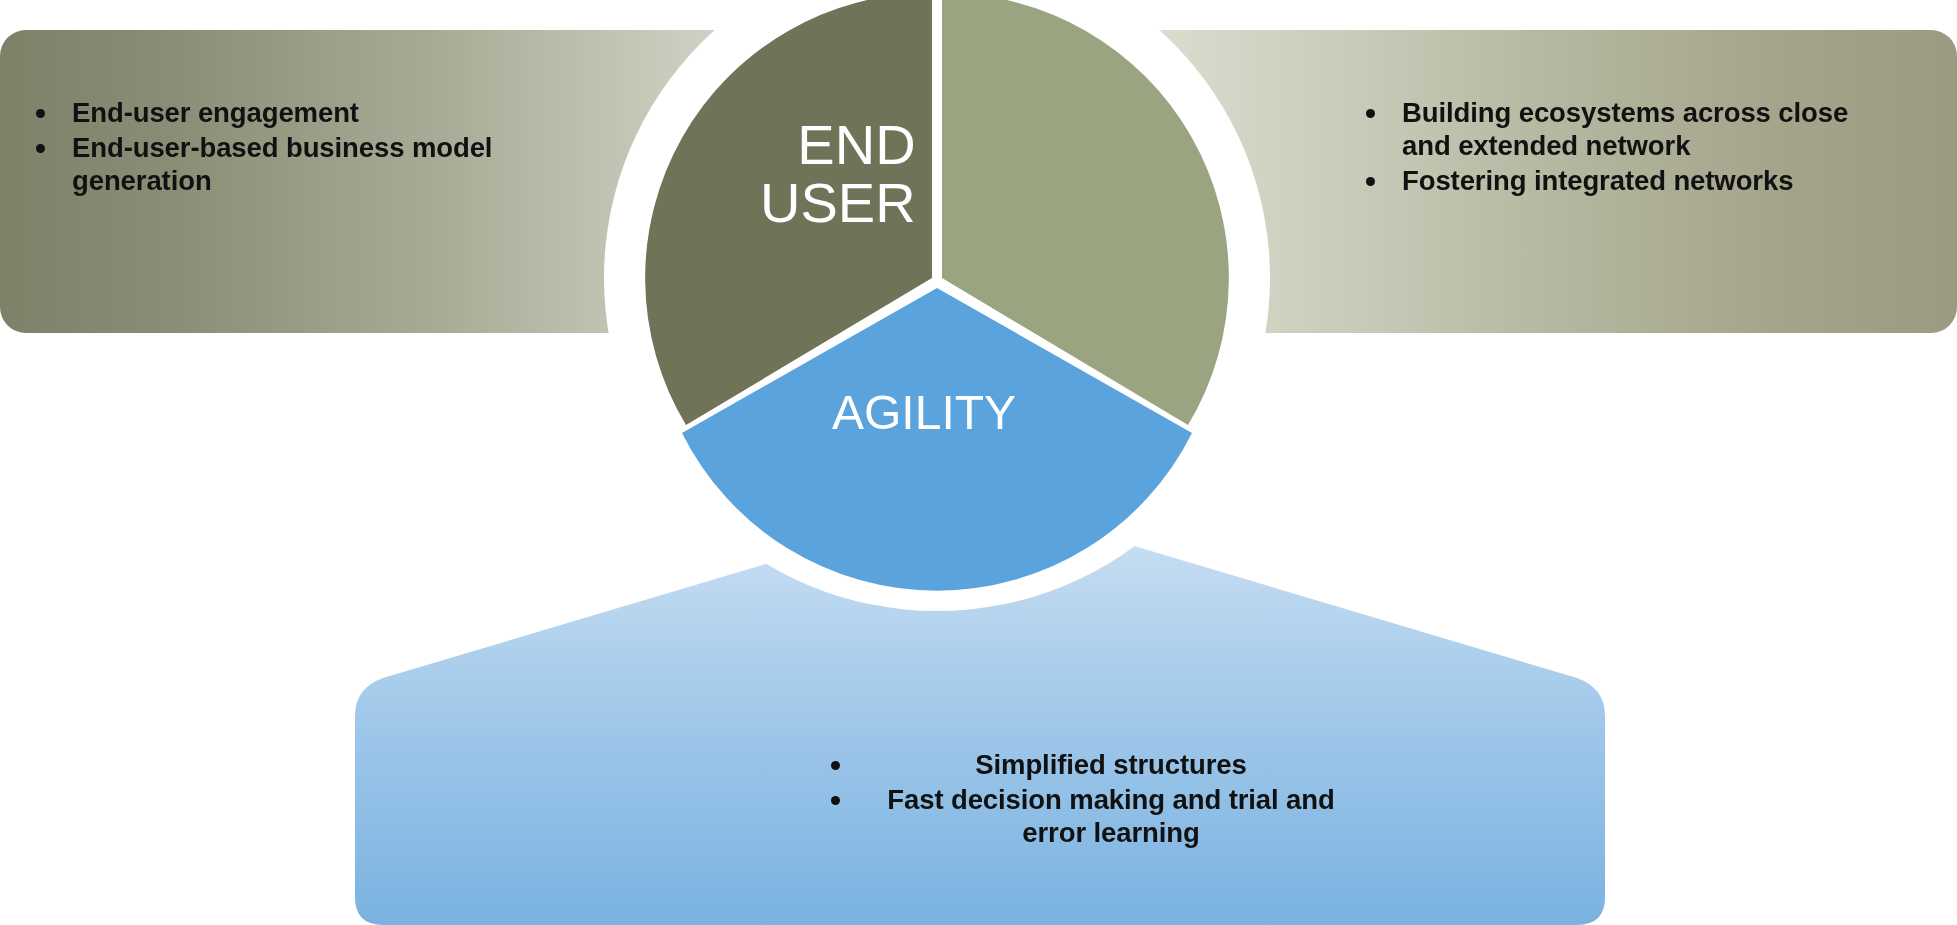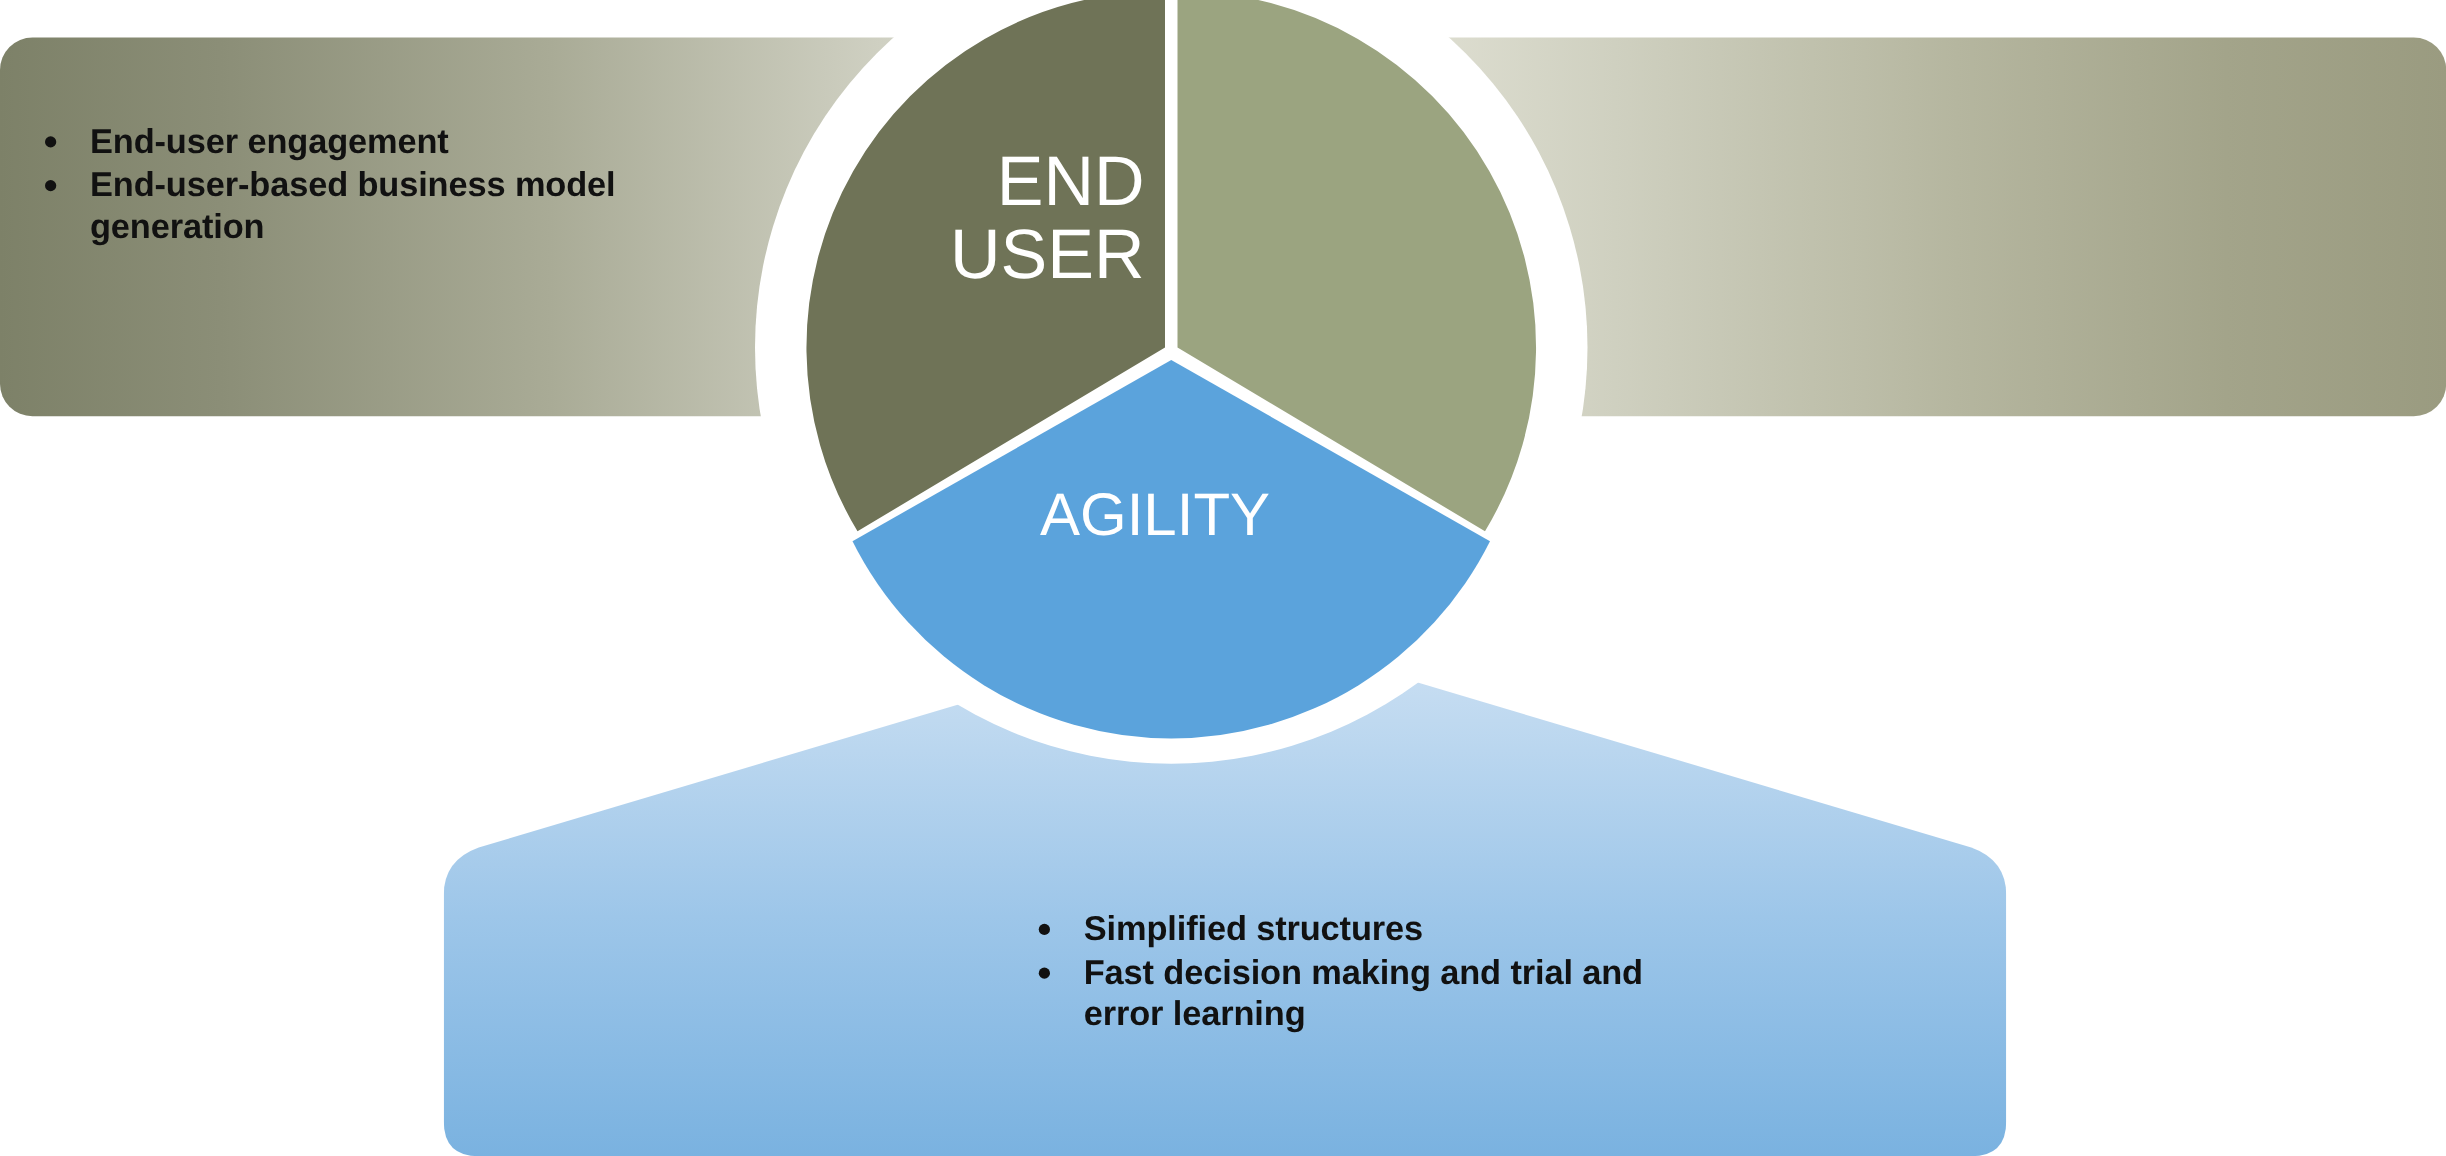--- a/index.html
+++ b/index.html
@@ -69,22 +69,23 @@
     top: 96px;
     width: 520px;
   }
   .bullets-right {
     left: 1330px;
     top: 96px;
     width: 560px;
   }
   .bullets-bottom {
     left: 795px;
-    top: 726px;
+    top: 748px;
     width: 560px;
+    text-align: center;
   }
   .bullets-bottom li .dot { left: 36px; }
 
   
   .bottom-shape {
     position: absolute;
     left: 355px;
     top: 500px;
     width: 1250px;
     height: 425px;
@@ -138,20 +139,30 @@
       <span class="dot"></span>
       <span>End-user engagement</span>
     </li>
     <li>
       <span class="dot"></span>
       <span>End-user-based business model generation</span>
     </li>
   </ul>
 
   <div class="panel panel-right"></div>
+  <ul class="bullets bullets-right">
+    <li>
+      <span class="dot"></span>
+      <span>Building ecosystems across close and extended network</span>
+    </li>
+    <li>
+      <span class="dot"></span>
+      <span>Fostering integrated networks</span>
+    </li>
+  </ul>
 
   <div class="bottom-shape">
     <svg viewBox="0 0 1250 425" preserveAspectRatio="none" aria-hidden="true">
       <defs>
         <linearGradient id="blueGrad" x1="0" y1="0" x2="0" y2="1">
           <stop offset="0%" stop-color="#cfe2f4"></stop>
           <stop offset="18%" stop-color="#bfd9f0"></stop>
           <stop offset="55%" stop-color="#9dc6e9"></stop>
           <stop offset="100%" stop-color="#7ab2e0"></stop>
         </linearGradient>

